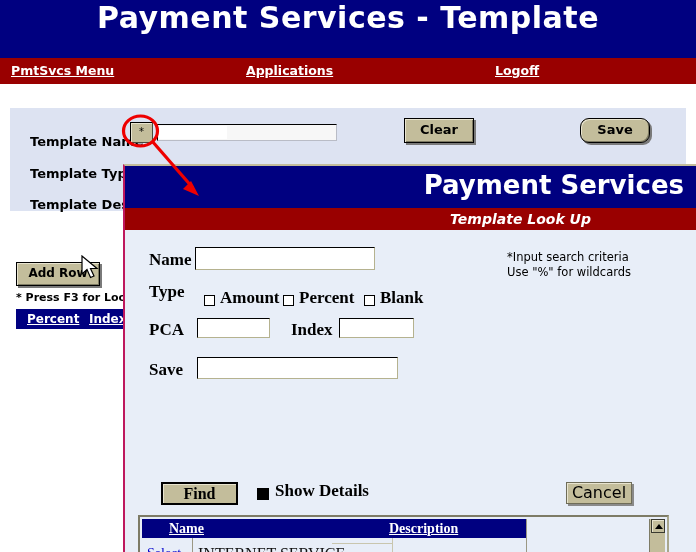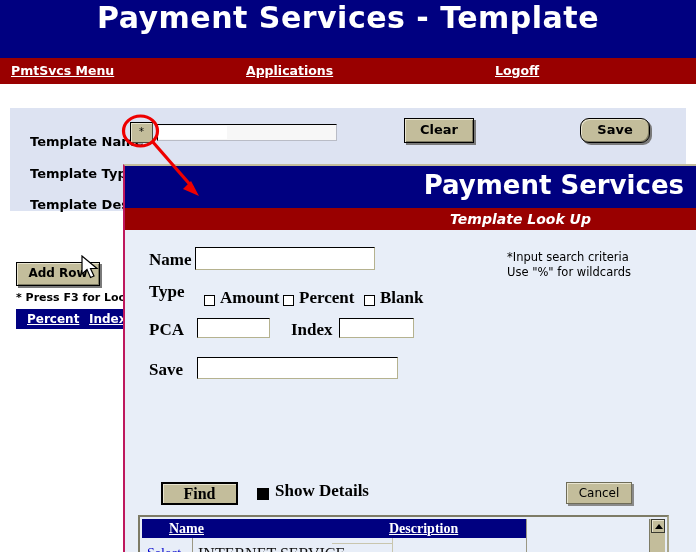--- a/index.html
+++ b/index.html
@@ -304,21 +304,21 @@
   .cancel-btn {
     position: absolute;
     left: 441px;
     top: 252px;
     width: 66px;
     height: 22px;
     background: #c3bd9b;
     border: 1px solid #6e6c58;
     box-shadow: inset 1px 1px 0 #e8e4cf, 2px 2px 0 #8a8a8a;
     font-family: "DejaVu Sans", sans-serif;
-    font-size: 12px;
+    font-size: 16px;
     text-align: center;
     line-height: 20px;
     cursor: pointer;
     box-sizing: border-box;
   }
 
   
   .results {
     position: absolute;
     left: 13px;

